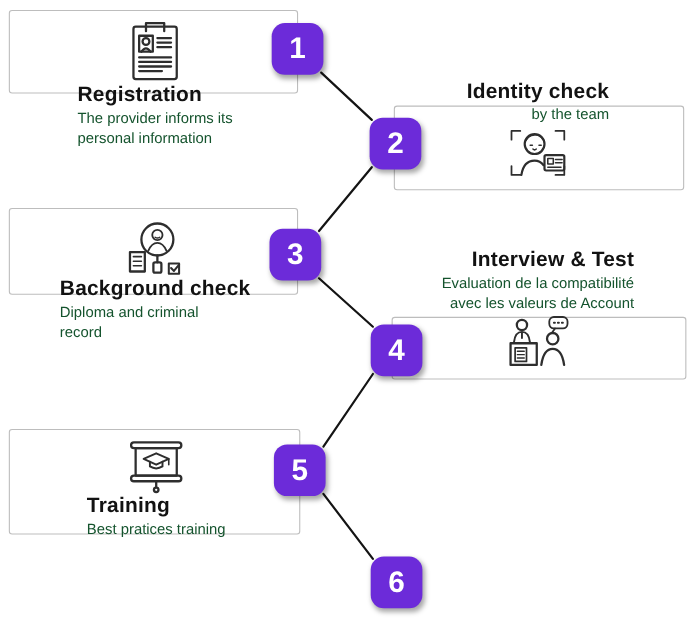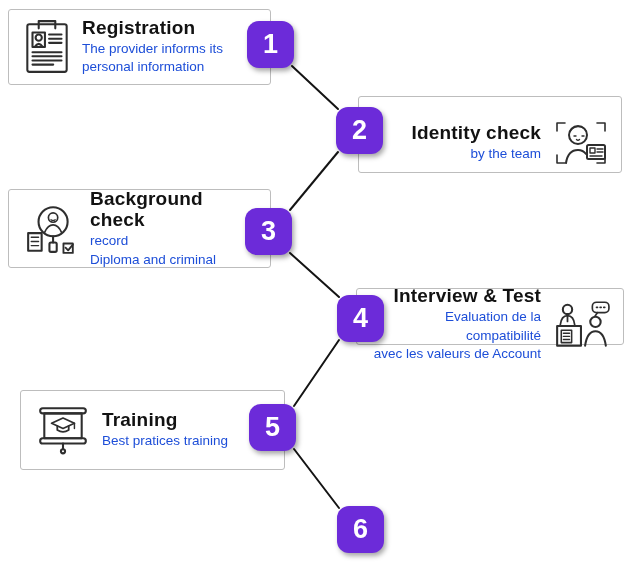--- a/index.html
+++ b/index.html
@@ -2,28 +2,28 @@
 <html><head>
 <meta charset="utf-8">
 <style>
   html,body{margin:0;padding:0;background:#ffffff;}
   .canvas{
     position:relative;width:629px;height:577px;background:#ffffff;
     font-family:"Liberation Sans",sans-serif;overflow:hidden;
   }
   .card{
     position:absolute;background:#ffffff;border:1px solid #bdbdbd;border-radius:3px;
-    display:flex;align-items:center;gap:12px;box-sizing:border-box;z-index:1;
+    display:flex;align-items:center;box-sizing:border-box;z-index:1;flex-direction:column;
   }
   .card.left{padding:8px 12px 8px 15px;}
   .card.right{justify-content:flex-end;text-align:right;padding:24px 12px 8px 10px;}
   .txt{display:flex;flex-direction:column;}
   .card.right .txt{align-items:flex-end;}
   .title{font-size:19px;font-weight:700;color:#121212;letter-spacing:.2px;line-height:1.15;margin-bottom:1px;}
-  .subtitle{font-size:13.5px;color:#1d4ed8;line-height:1.38;}
+  .subtitle{font-size:13.5px;color:#14532d;line-height:1.38;}
   .subtitle span{display:block;}
   .icon{flex:0 0 auto;display:flex;align-items:center;justify-content:center;}
   .badge{
     position:absolute;width:47px;height:47px;background:#6C2BD9;border-radius:12px;
     color:#ffffff;display:flex;align-items:center;justify-content:center;
     font-size:27px;font-weight:800;z-index:3;
     box-shadow:2px 3px 5px rgba(0,0,0,.35);
   }
   svg.connectors{position:absolute;left:0;top:0;z-index:2;pointer-events:none;}
   .connectors line{stroke:#141414;stroke-width:2;stroke-linecap:round;}
@@ -95,22 +95,22 @@
         <rect x="24.5" y="39" width="7" height="9" rx="1.5"></rect>
         <rect x="4" y="30" width="13" height="17"></rect>
         <path d="M7 34 h7 M7 38 h7 M7 42 h7" stroke-width="1.4"></path>
         <path d="M38 40 h9 v9 h-9 z" stroke-width="1.8"></path>
         <path d="M40 44 l2.5 2.5 l4.5 -5.5" stroke-width="1.8"></path>
       </svg>
     </span>
     <div class="txt">
       <div class="title">Background check</div>
       <div class="subtitle">
+        <span>Diploma and criminal</span>
         <span>record</span>
-        <span>Diploma and criminal</span>
       </div>
     </div>
   </div>
 
   <div class="card right" style="left:356px;top:288px;width:268px;height:57px;">
     <div class="txt">
       <div class="title">Interview &amp; Test</div>
       <div class="subtitle">
         <span>Evaluation de la compatibilité</span>
         <span>avec les valeurs de Account</span>
@@ -125,21 +125,21 @@
         <path d="M7 24 q1 -9 7 -9 q6 0 7 9 M14 15.5 v5" stroke-width="1.7"></path>
         <rect x="4" y="25" width="23" height="19"></rect>
         <rect x="8" y="29" width="10" height="12" stroke-width="1.5"></rect>
         <path d="M10 32 h6 M10 35 h6 M10 38 h6" stroke-width="1.3"></path>
         <circle cx="41" cy="21" r="5"></circle>
         <path d="M31 44 q2 -14 10 -14 q8 0 10 14"></path>
       </svg>
     </span>
   </div>
 
-  <div class="card left" style="left:8px;top:390px;width:265px;height:80px;margin-left:12px;">
+  <div class="card left" style="left:8px;top:390px;width:265px;height:96px;">
     <span class="icon">
       <svg width="54" height="50" viewBox="0 0 52 48" class="lineart">
         <rect x="4" y="3" width="44" height="5" rx="2.5"></rect>
         <rect x="8" y="8" width="36" height="24"></rect>
         <rect x="4" y="32" width="44" height="5" rx="2.5"></rect>
         <path d="M26 37 v5"></path>
         <circle cx="26" cy="44.5" r="2"></circle>
         <path d="M26 12.5 l11 5 l-11 5 l-11 -5 z" stroke-width="1.7"></path>
         <path d="M20.5 20 v4 q5.5 3.5 11 0 v-4" stroke-width="1.7"></path>
         <path d="M37 17.5 v5" stroke-width="1.4"></path>

